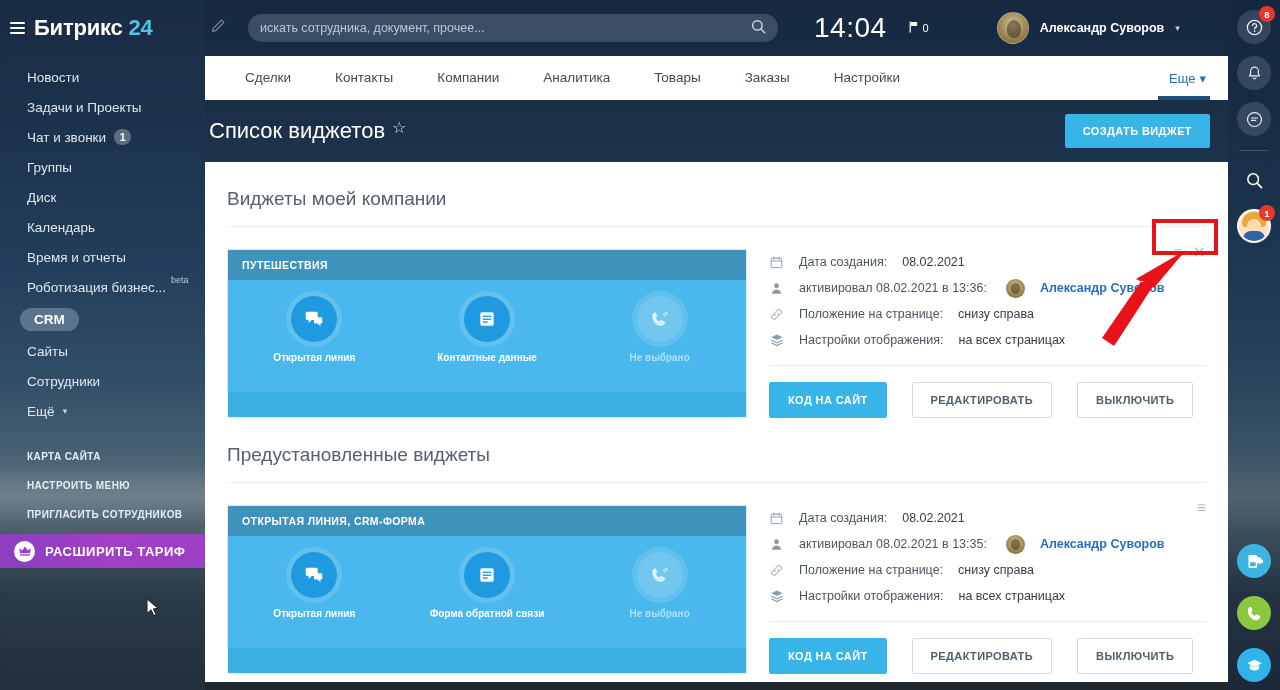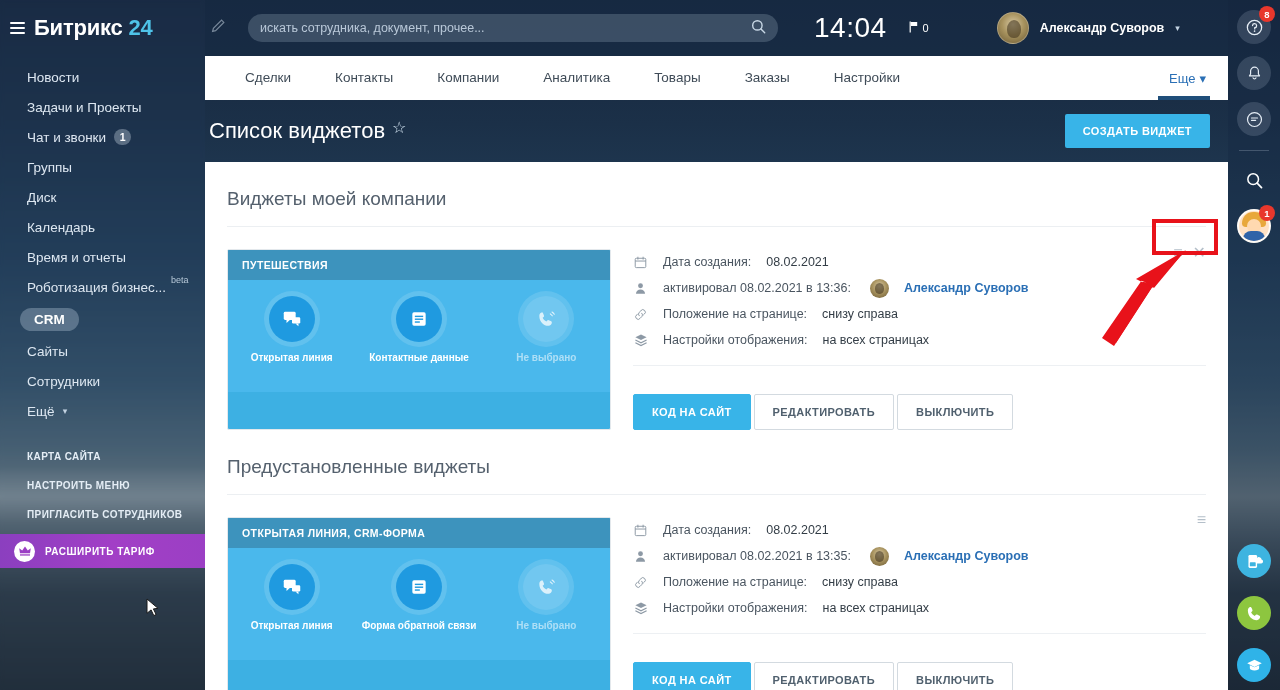--- a/index.html
+++ b/index.html
@@ -135,21 +135,21 @@
     gap: 10px;
     cursor: pointer;
   }
   .crown-badge {
     width: 21px; height: 21px; border-radius: 50%;
     background: #ffffff;
     display: flex; align-items: center; justify-content: center;
     flex: none;
   }
   .upgrade-label {
-    font-size: 10px; font-weight: bold; color: #ffffff;
+    font-size: 13px; font-weight: bold; color: #ffffff;
     letter-spacing: 0.5px; text-transform: uppercase;
   }
 
   
   #cursor {
     position: absolute;
     left: 146px; top: 598px;
     z-index: 9;
     pointer-events: none;
   }
@@ -305,21 +305,21 @@
   }
 
   .widget-row {
     display: flex;
     padding: 22px 22px 0 22px;
     gap: 0;
   }
 
   
   .preview {
-    width: 384px;
+    width: 520px;
     flex: none;
     border: 1px solid #e3e8ec;
     border-radius: 2px;
     overflow: hidden;
     background: #3db0e3;
   }
   .preview-head {
     height: 30px;
     background: #3d93bd;
     display: flex; align-items: center;
@@ -384,22 +384,22 @@
     background: rgba(60,48,28,0.55);
   }
   .person-name {
     color: #2a6fb5; font-weight: bold; font-size: 12.5px; cursor: pointer;
   }
   .info-sep {
     height: 1px; background: #edf0f3;
     margin: 12px 0 0 0;
   }
   .btn-row {
-    display: flex; gap: 3px;
-    margin-top: 28px;
+    display: flex; gap: 25px;
+    margin-top: 16px;
   }
   .btn {
     font-family: "Liberation Sans", sans-serif;
     font-size: 11px;
     font-weight: bold;
     letter-spacing: 0.4px;
     text-transform: uppercase;
     padding: 11px 18px;
     border-radius: 2px;
     cursor: pointer;

